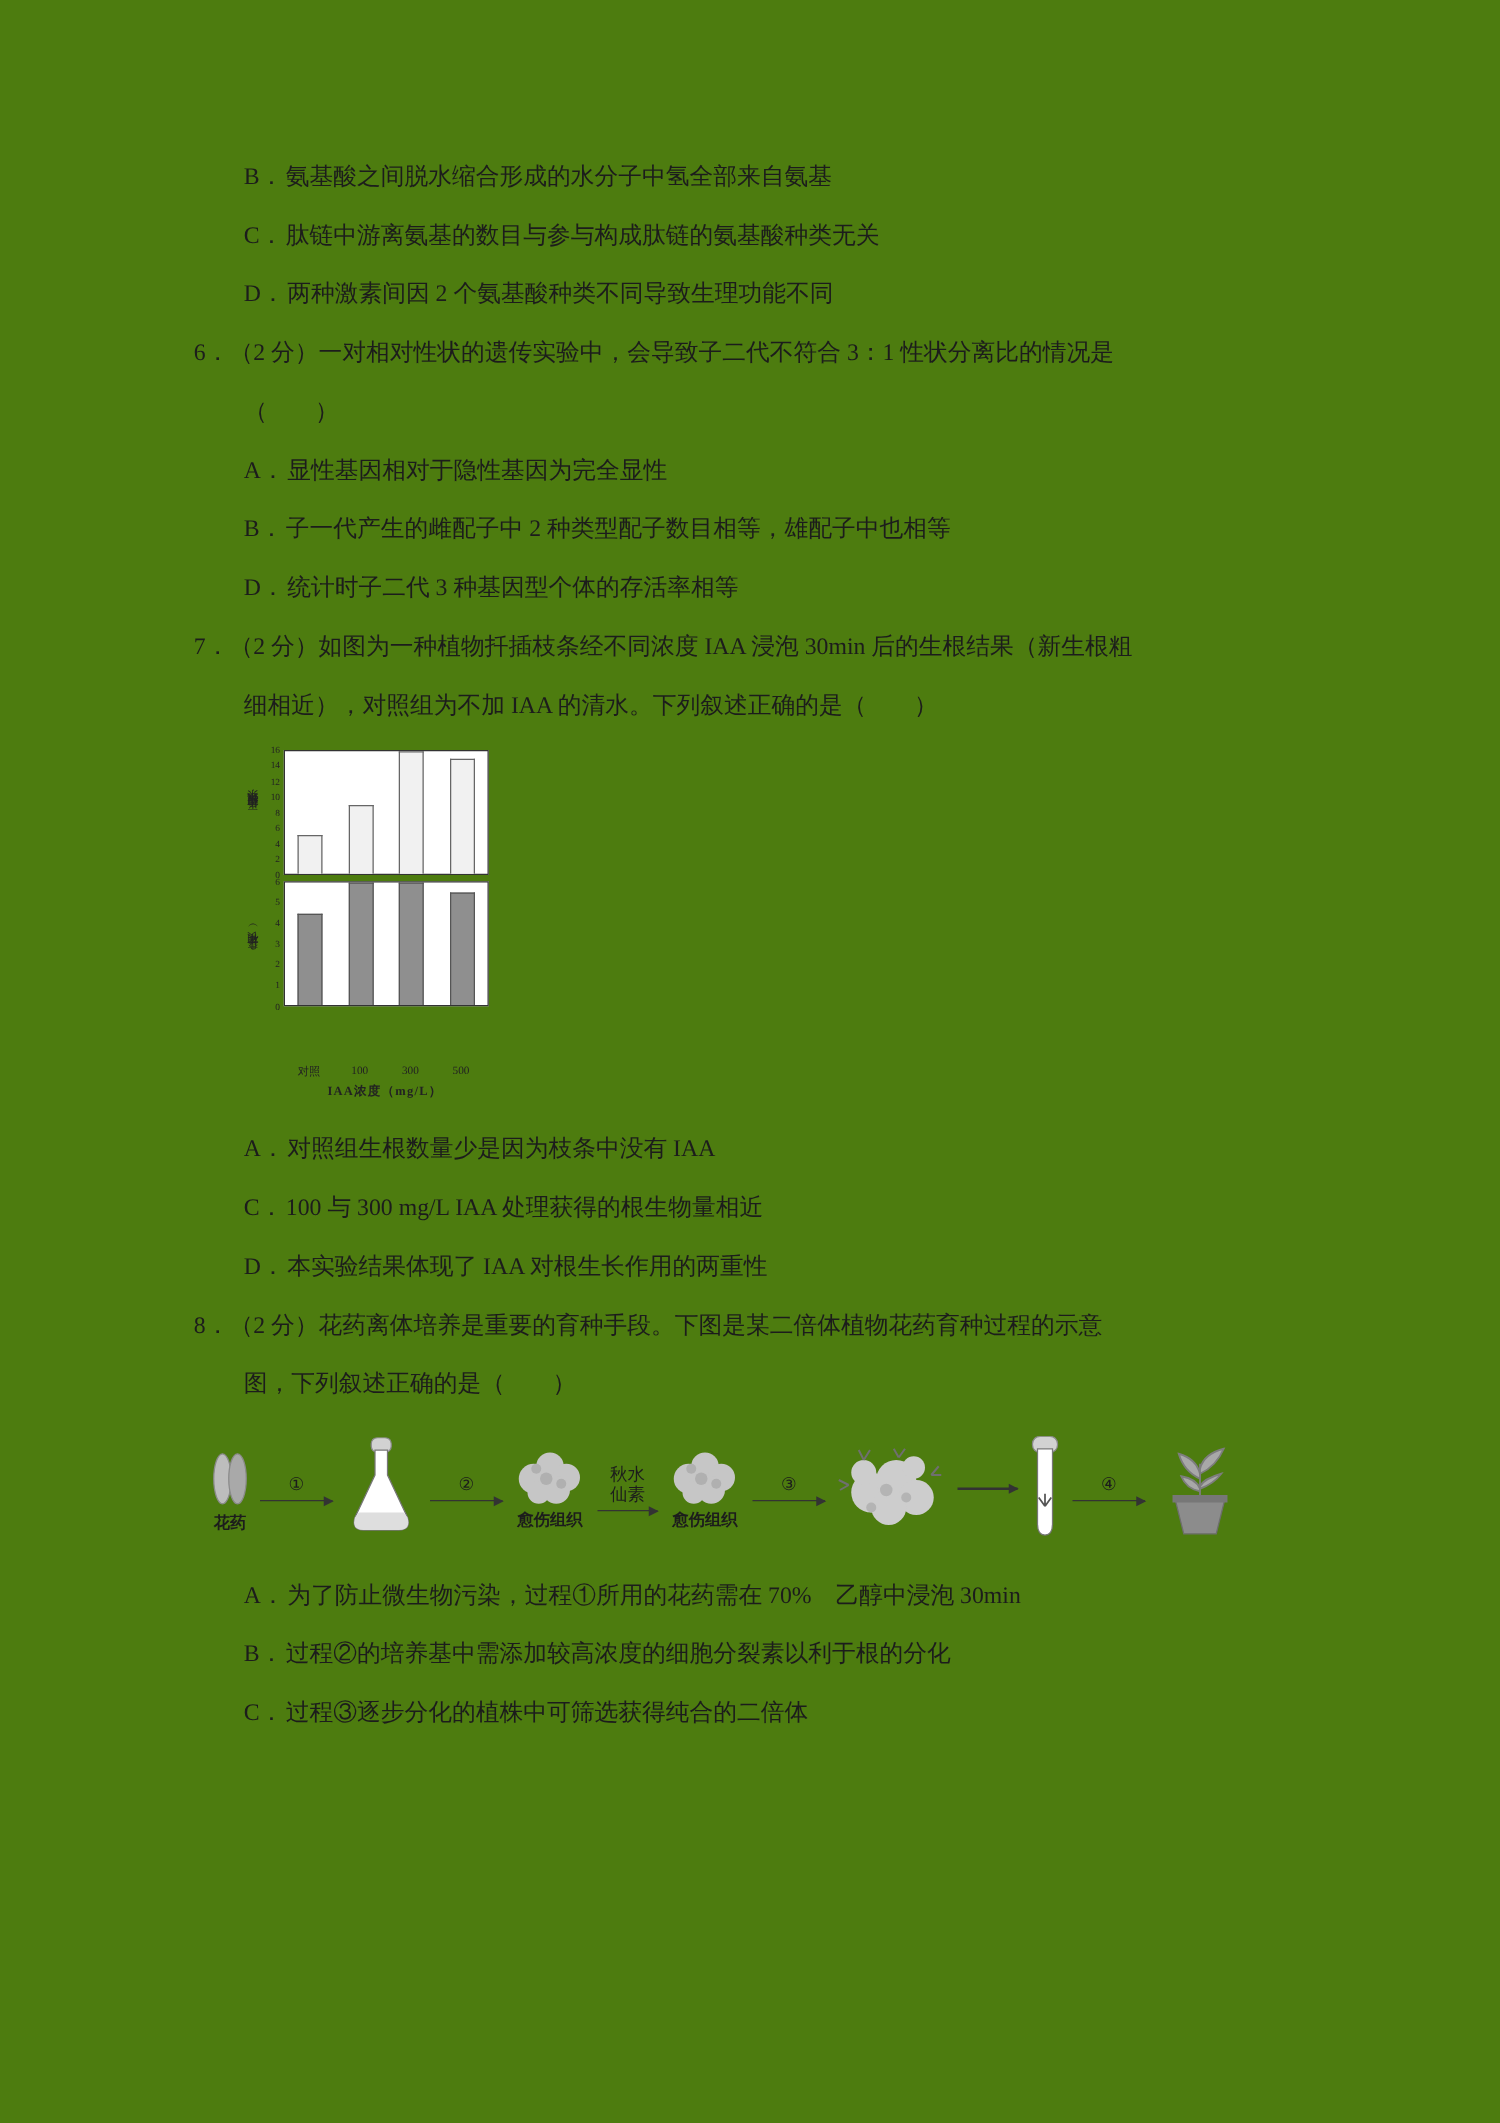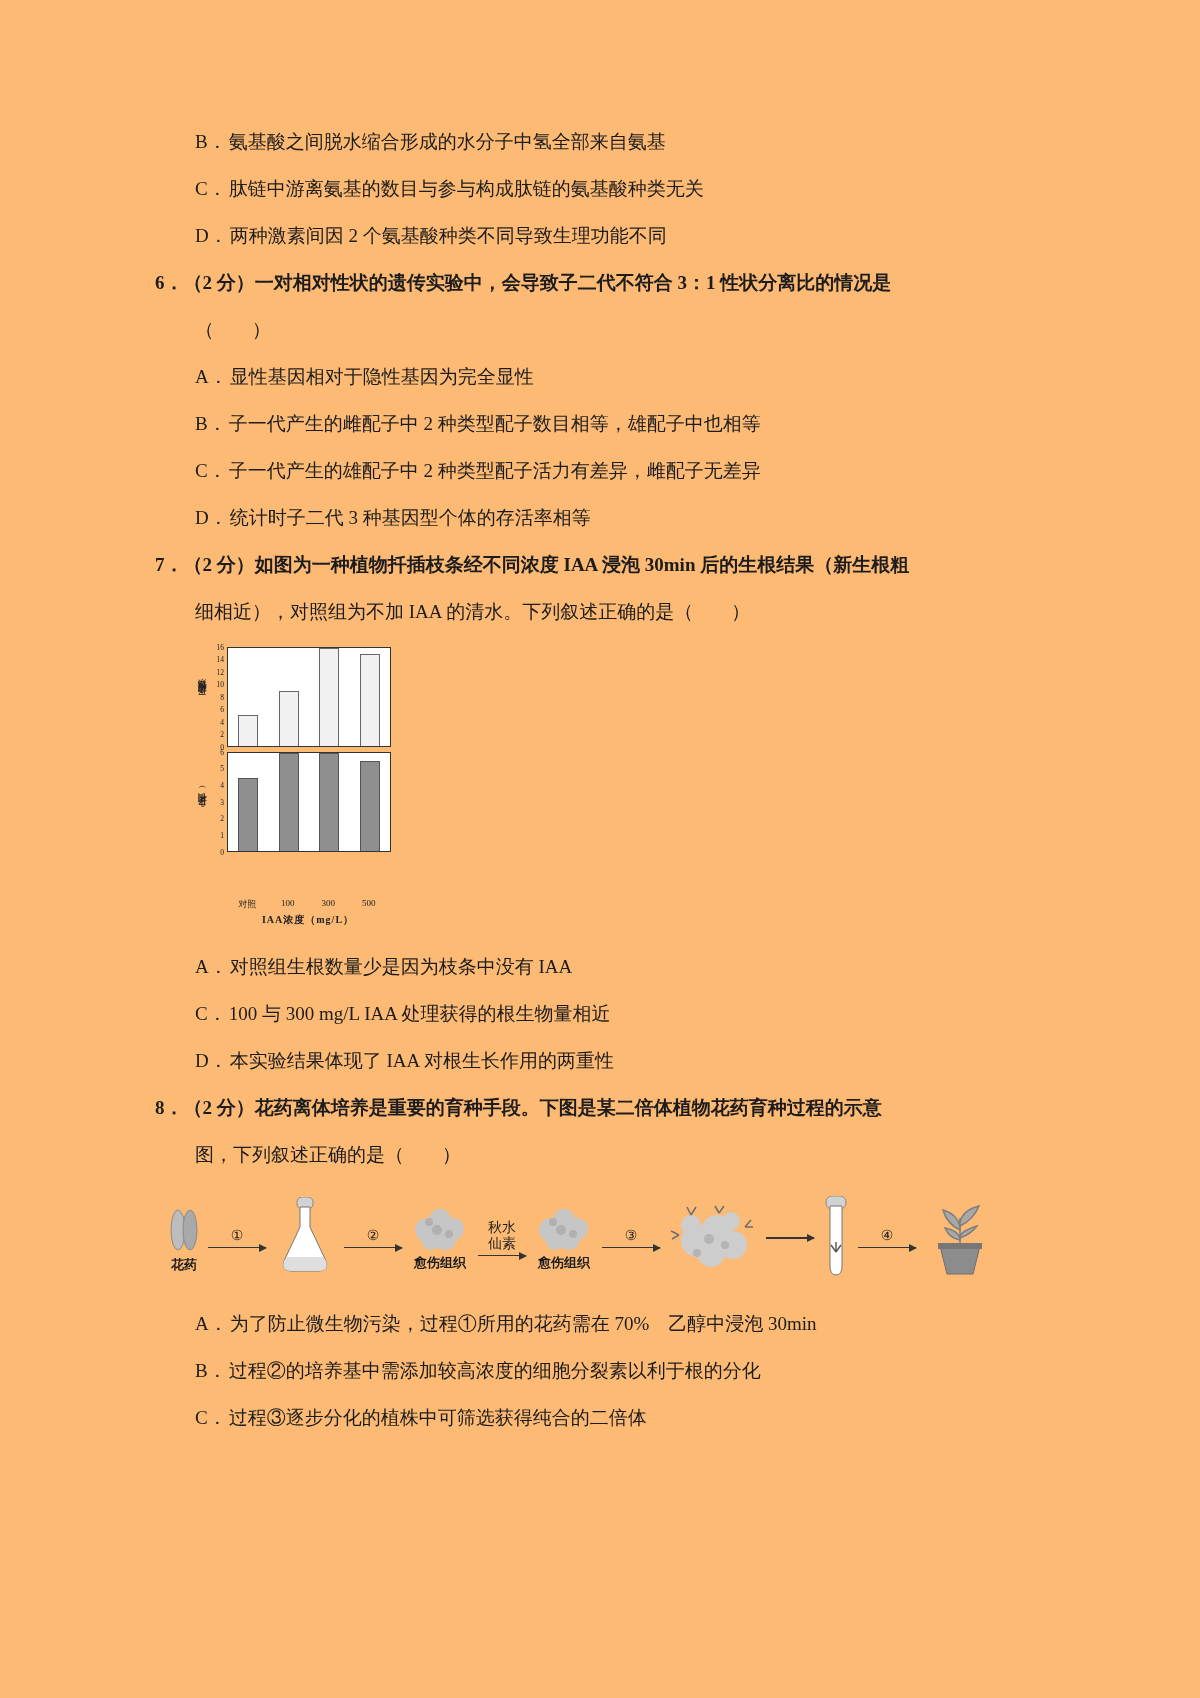--- a/index.html
+++ b/index.html
@@ -1,22 +1,22 @@
 <!DOCTYPE html>
 <html><head>
 <meta charset="utf-8">
 <style>
   html, body { margin: 0; padding: 0; background: #ffffff; }
   body { font-family: "Liberation Serif", "DejaVu Serif", serif; }
-  .page { width: 1200px; min-height: 1698px; background: #fdba74; box-sizing: border-box; }
+  .page { width: 1200px; min-height: 1698px; background: #4d7c0f; box-sizing: border-box; }
   .content { padding: 118px 150px 60px 155px; font-size: 19px; color: #1c1c1c; }
   .opt { padding-left: 40px; line-height: 47px; }
   .opt-label { margin-right: 2px; }
   .stem-line { padding-left: 40px; line-height: 47px; }
-  .stem-line.first { text-indent: -40px; font-weight: bold; }
+  .stem-line.first { text-indent: -40px; }
 
   
   .chart-wrap { margin: 12px 0 16px 40px; width: 196px; }
   .subplot { display: flex; height: 100px; margin-bottom: 5px; }
   .ylab { width: 15px; display: flex; align-items: center; justify-content: center; }
   .ylab span { writing-mode: vertical-rl; transform: rotate(180deg); font-size: 9px; line-height: 1; letter-spacing: 1px; color: #222; }
   .yaxis { width: 17px; position: relative; }
   .ytick { position: absolute; right: 3px; transform: translateY(50%); font-size: 7.5px; line-height: 1; color: #222; text-align: center; }
   .plot { position: relative; flex: 1; border: 1px solid #333; background: #fff; }
   .bar { position: absolute; bottom: 0; width: 20px; transform: translateX(-50%); box-sizing: border-box; }
@@ -46,21 +46,20 @@
 
     <div class="opt"><span class="opt-label">B．</span><span>氨基酸之间脱水缩合形成的水分子中氢全部来自氨基</span></div>
     <div class="opt"><span class="opt-label">C．</span><span>肽链中游离氨基的数目与参与构成肽链的氨基酸种类无关</span></div>
     <div class="opt"><span class="opt-label">D．</span><span>两种激素间因 2 个氨基酸种类不同导致生理功能不同</span></div>
 
     <div>
       <div class="stem-line first"><span>6．</span><span>（2 分）一对相对性状的遗传实验中，会导致子二代不符合 3：1 性状分离比的情况是</span></div>
       <div class="stem-line">（　　）</div>
       <div class="opt"><span class="opt-label">A．</span><span>显性基因相对于隐性基因为完全显性</span></div>
       <div class="opt"><span class="opt-label">B．</span><span>子一代产生的雌配子中 2 种类型配子数目相等，雄配子中也相等</span></div>
-      <div class="opt"><span class="opt-label">C．</span><span>子一代产生的雄配子中 2 种类型配子活力有差异，雌配子无差异</span></div>
       <div class="opt"><span class="opt-label">D．</span><span>统计时子二代 3 种基因型个体的存活率相等</span></div>
     </div>
 
     <div>
       <div class="stem-line first"><span>7．</span><span>（2 分）如图为一种植物扦插枝条经不同浓度 IAA 浸泡 30min 后的生根结果（新生根粗</span></div>
       <div class="stem-line">细相近），对照组为不加 IAA 的清水。下列叙述正确的是（　　）</div>
 
       <div class="chart-wrap">
         <div class="subplot">
           <div class="ylab">

